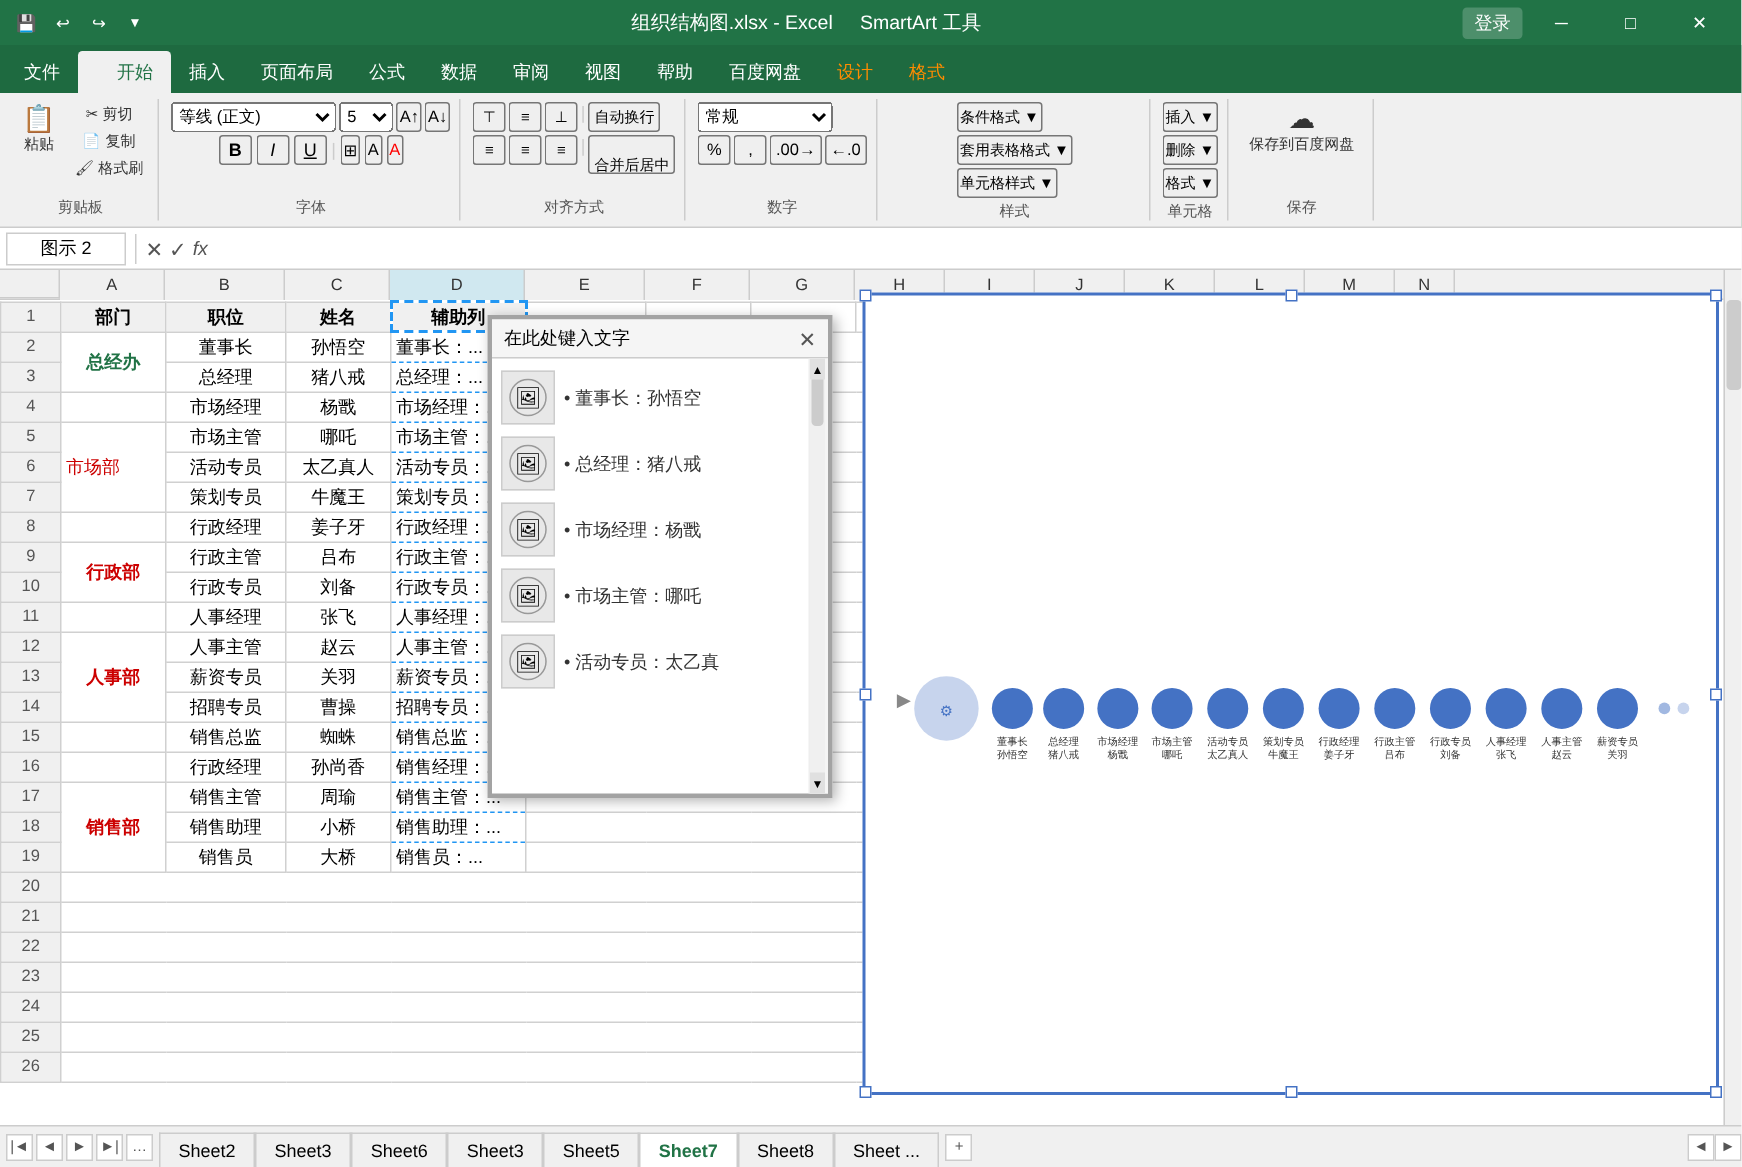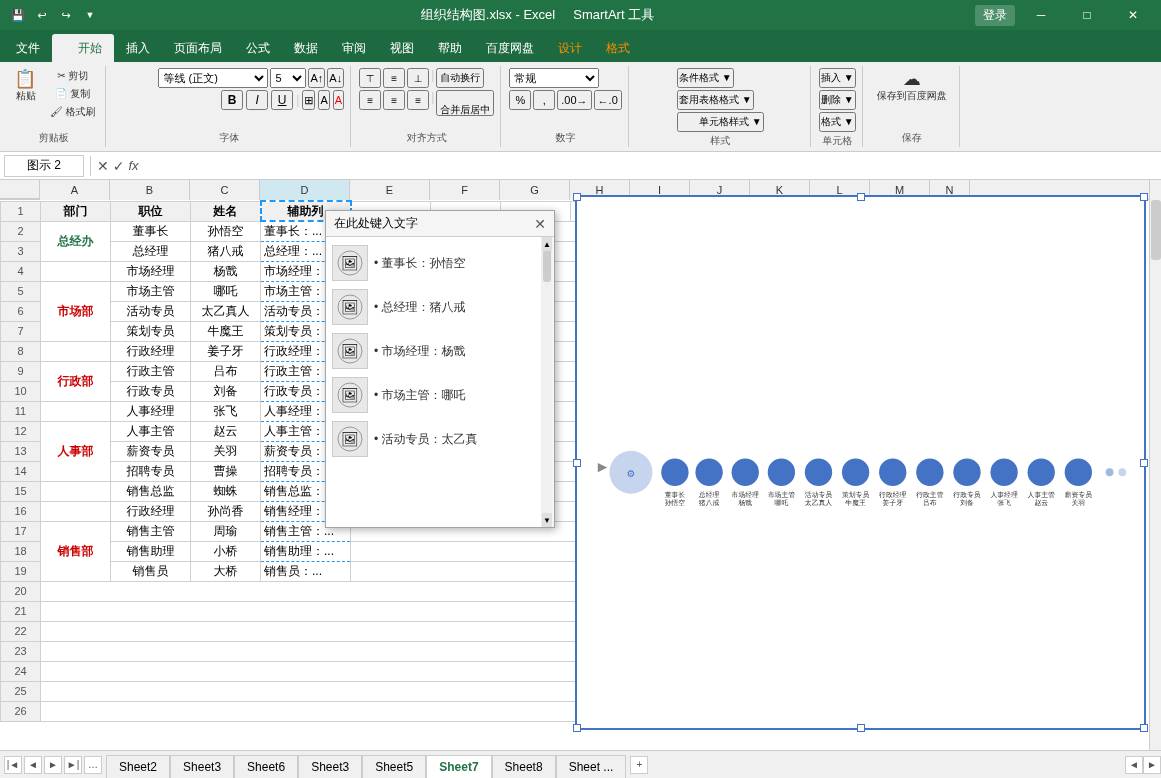--- a/index.html
+++ b/index.html
@@ -42,21 +42,21 @@
     .row-num { background: #f0f0f0; text-align: center; width: 40px; min-width: 40px; color: #555; font-size: 11px; }
     
     
     #sheet-tabs { height: 28px; background: #f0f0f0; border-top: 1px solid #ccc; display: flex; align-items: center; gap: 0; padding: 0; }
     #tab-nav { display: flex; align-items: center; gap: 2px; padding: 0 4px; }
     .tab-nav-btn { width: 18px; height: 18px; display: flex; align-items: center; justify-content: center; cursor: pointer; color: #555; font-size: 10px; border: 1px solid #ccc; background: white; }
     .sheet-tab { padding: 2px 12px; height: 24px; display: flex; align-items: center; border: 1px solid #ccc; border-bottom: none; background: #f0f0f0; cursor: pointer; font-size: 12px; margin-top: 4px; }
     .sheet-tab.active { background: white; border-bottom: 1px solid white; color: #217346; font-weight: bold; }
     
     
-    #smartart-dialog { position: absolute; left: 325px; top: 30px; width: 230px; background: white; border: 1px solid #a3a3a3; box-shadow: 2px 2px 8px rgba(0,0,0,0.3); z-index: 100; }
+    #smartart-dialog { position: absolute; left: 325px; top: 30px; width: 230px; background: white; border: 3px solid #a3a3a3; box-shadow: 2px 2px 8px rgba(0,0,0,0.3); z-index: 100; }
     #dialog-title { background: #f5f5f5; border-bottom: 1px solid #ccc; padding: 4px 8px; font-size: 12px; display: flex; justify-content: space-between; align-items: center; }
     #dialog-close { cursor: pointer; font-size: 14px; color: #555; }
     #dialog-content { display: flex; height: 290px; }
     #dialog-list { flex: 1; padding: 4px; overflow-y: auto; border-right: 1px solid #eee; }
     .dialog-item { display: flex; align-items: center; gap: 6px; padding: 4px 2px; cursor: pointer; }
     .dialog-item-icon { width: 36px; height: 36px; background: #e8e8e8; display: flex; align-items: center; justify-content: center; border: 1px solid #ccc; flex-shrink: 0; }
     .dialog-item-text { font-size: 12px; color: #333; }
     #dialog-scrollbar { width: 12px; background: #f5f5f5; }
     
     #dialog-footer { padding: 8px; border-top: 1px solid #eee; font-size: 11px; color: #555; }
@@ -129,21 +129,21 @@
         <div style="display:flex; flex-direction:column; gap:2px;">
           <div class="ribbon-btn" style="font-size:10px; padding:1px 4px;">✂ 剪切</div>
           <div class="ribbon-btn" style="font-size:10px; padding:1px 4px;">📄 复制</div>
           <div class="ribbon-btn" style="font-size:10px; padding:1px 4px;">🖌 格式刷</div>
         </div>
       </div>
       <span class="ribbon-group-label">剪贴板</span>
     </div>
 
     <div class="ribbon-group" style="min-width:150px;">
-      <div class="ribbon-group-content" style="flex-direction:column; align-items:flex-end; gap:2px;margin-left:44px;">
+      <div class="ribbon-group-content" style="flex-direction:column; align-items:center; gap:2px;">
         <div style="display:flex; gap:2px; align-items:center;">
           <select style="font-size:11px; height:20px; width:110px;">
             <option>等线 (正文)</option>
           </select>
           <select style="font-size:11px; height:20px; width:36px;">
             <option>5</option>
           </select>
           <button style="height:20px; font-size:11px;">A↑</button>
           <button style="height:20px; font-size:11px;">A↓</button>
         </div>
@@ -190,21 +190,21 @@
           <button style="height:20px; font-size:11px; padding:0 2px;">←.0</button>
         </div>
       </div>
       <span class="ribbon-group-label">数字</span>
     </div>
 
     <div class="ribbon-group" style="min-width:180px;">
       <div class="ribbon-group-content" style="flex-direction:column; gap:2px;">
         <button style="height:20px; font-size:10px;">条件格式 ▼</button>
         <button style="height:20px; font-size:10px;">套用表格格式 ▼</button>
-        <button style="height:20px; font-size:10px;padding-left:20px;">单元格样式 ▼</button>
+        <button style="height:20px; font-size:10px;">单元格样式 ▼</button>
       </div>
       <span class="ribbon-group-label">样式</span>
     </div>
 
     <div class="ribbon-group">
       <div class="ribbon-group-content" style="flex-direction:column; gap:2px;">
         <button style="height:20px; font-size:10px;">插入 ▼</button>
         <button style="height:20px; font-size:10px;">删除 ▼</button>
         <button style="height:20px; font-size:10px;">格式 ▼</button>
       </div>
@@ -313,21 +313,21 @@
           <td class="row-num">4</td>
           <td></td>
           <td style="text-align:center;">市场经理</td>
           <td style="text-align:center;">杨戬</td>
           <td style="border:1px dashed #2196F3;">市场经理：...</td>
           <td colspan="10"></td>
         </tr>
 
         <tr>
           <td class="row-num">5</td>
-          <td rowspan="3" style="text-align:center; color:#CC0000; font-weight:bold; vertical-align:middle;">市场部</td>
+          <td rowspan="3" style="text-align:left; color:#CC0000; font-weight:normal; vertical-align:middle;">市场部</td>
           <td style="text-align:center;">市场主管</td>
           <td style="text-align:center;">哪吒</td>
           <td style="border:1px dashed #2196F3;">市场主管：...</td>
           <td colspan="10"></td>
         </tr>
 
         <tr>
           <td class="row-num">6</td>
           <td style="text-align:center;">活动专员</td>
           <td style="text-align:center;">太乙真人</td>

